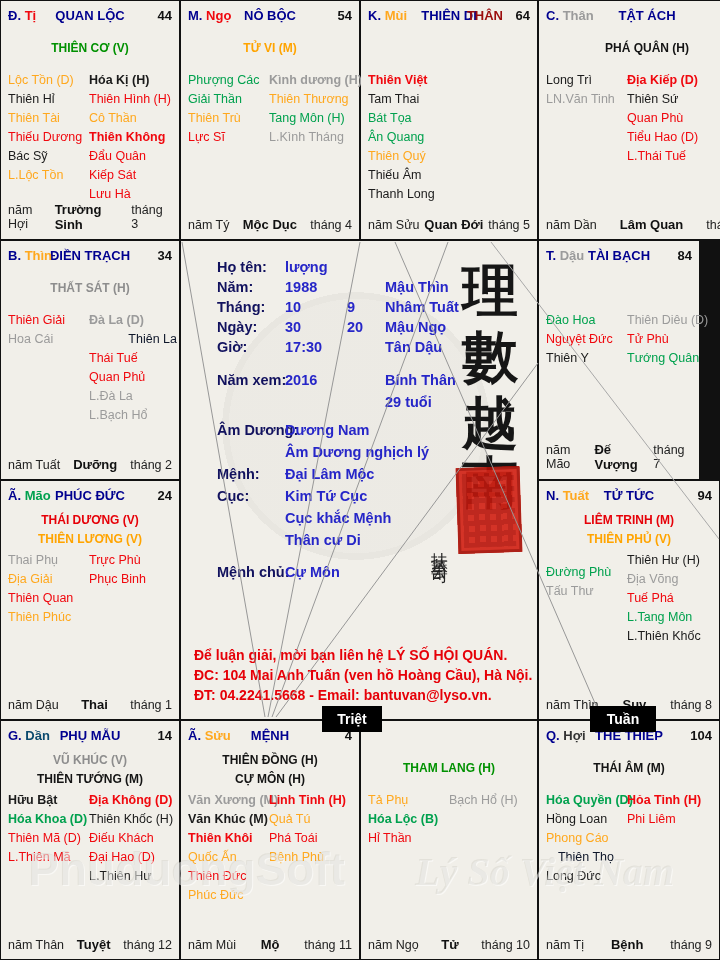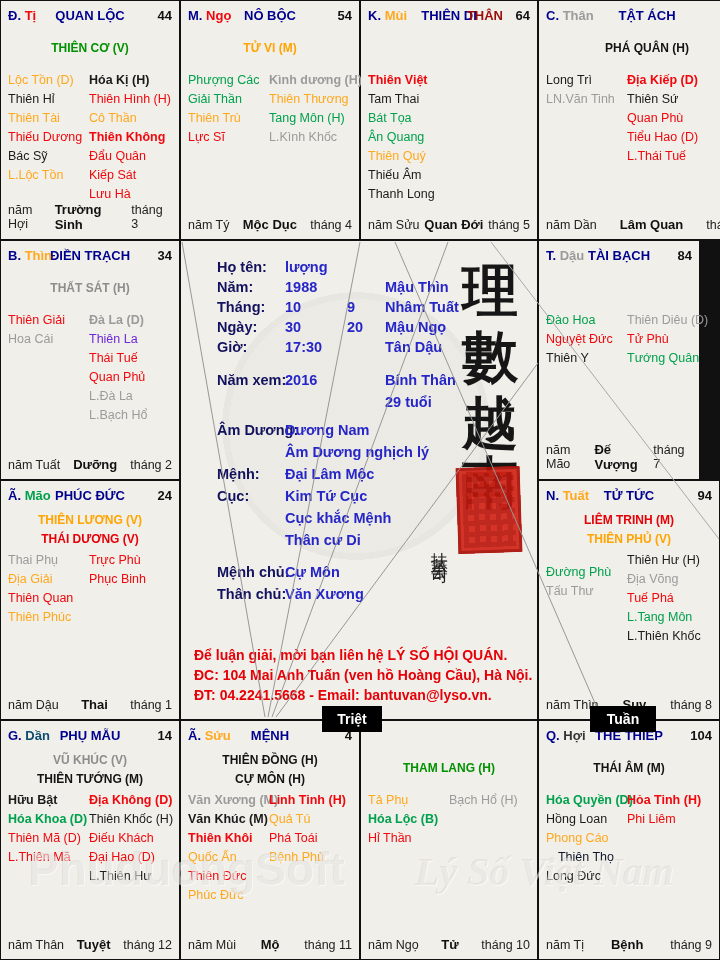--- a/index.html
+++ b/index.html
@@ -97,21 +97,21 @@
         <div class="p-col-l">
           <span class="star" style="color: rgb(0, 161, 78);">Phượng Các</span>
           <span class="star" style="color: rgb(0, 161, 78);">Giải Thần</span>
           <span class="star" style="color: rgb(255, 168, 30);">Thiên Trù</span>
           <span class="star" style="color: rgb(240, 8, 14);">Lực Sĩ</span>
         </div>
         <div class="p-col-r">
           <span class="star" style="color: rgb(155, 155, 155); font-weight: bold;">Kình dương (H)</span>
           <span class="star" style="color: rgb(255, 168, 30);">Thiên Thương</span>
           <span class="star" style="color: rgb(0, 161, 78);">Tang Môn (H)</span>
-          <span class="star" style="color: rgb(155, 155, 155);">L.Kình Khốc</span>
+          <span class="star" style="color: rgb(155, 155, 155);">L.Kình Tháng</span>
         </div>
       </div>
       <div class="p-foot">
         <span>năm Tý</span>
         <span class="p-stage">Mộc Dục</span>
         <span>tháng 4</span>
       </div>
     </div>
   <div class="cell palace" style="left:361px;top:1px;width:176px;height:238px;">
       <div class="p-head">
@@ -174,21 +174,21 @@
       <div class="p-main" style="top: 38px;">
         <div style="color: rgb(141, 141, 141); font-weight: bold;">THẤT SÁT (H)</div>
       </div>
       <div class="p-stars">
         <div class="p-col-l">
           <span class="star" style="color: rgb(240, 8, 14);">Thiên Giải</span>
           <span class="star" style="color: rgb(155, 155, 155);">Hoa Cái</span>
         </div>
         <div class="p-col-r">
           <span class="star" style="color: rgb(155, 155, 155); font-weight: bold;">Đà La (D)</span>
-          <span class="star" style="color: #6d28d9;">Thiên La</span>
+          <span class="star" style="color: #0f172a; text-align: right;">Thiên La</span>
           <span class="star" style="color: rgb(240, 8, 14);">Thái Tuế</span>
           <span class="star" style="color: rgb(240, 8, 14);">Quan Phủ</span>
           <span class="star" style="color: rgb(155, 155, 155);">L.Đà La</span>
           <span class="star" style="color: rgb(155, 155, 155);">L.Bạch Hổ</span>
         </div>
       </div>
       <div class="p-foot">
         <span>năm Tuất</span>
         <span class="p-stage">Dưỡng</span>
         <span>tháng 2</span>
@@ -218,22 +218,22 @@
         <span>tháng 7</span>
       </div>
     </div>
   <div class="cell palace" style="left:1px;top:481px;width:178px;height:238px;">
       <div class="p-head">
         <span class="p-branch"><span class="p-pre">Ã. </span><span style="color: rgb(0, 161, 78);">Mão</span></span>
         <span class="p-name">PHÚC ĐỨC</span>
         <span class="p-num">24</span>
       </div>
       <div class="p-main" style="top: 30px;">
+        <div style="color: rgb(230, 0, 8); font-weight: bold;">THÁI DƯƠNG (V)</div>
         <div style="color: rgb(255, 164, 0); font-weight: bold;">THIÊN LƯƠNG (V)</div>
-        <div style="color: rgb(230, 0, 8); font-weight: bold;">THÁI DƯƠNG (V)</div>
       </div>
       <div class="p-stars">
         <div class="p-col-l">
           <span class="star" style="color: rgb(155, 155, 155);">Thai Phụ</span>
           <span class="star" style="color: rgb(255, 168, 30);">Địa Giải</span>
           <span class="star" style="color: rgb(240, 8, 14);">Thiên Quan</span>
           <span class="star" style="color: rgb(255, 168, 30);">Thiên Phúc</span>
         </div>
         <div class="p-col-r">
           <span class="star" style="color: rgb(240, 8, 14);">Trực Phù</span>
@@ -441,24 +441,20 @@
     </div>
     <div class="crow" style="top:269px">
       <span class="cv">Cục khắc Mệnh</span>
     </div>
     <div class="crow" style="top:291px">
       <span class="cv">Thân cư Di</span>
     </div>
     <div class="crow" style="top:323px">
       <span class="cl">Mệnh chủ:</span>
       <span class="cv">Cự Môn</span>
-    </div>
-    <div class="crow" style="top:345px">
-      <span class="cl">Thân chủ:</span>
-      <span class="cv">Văn Xương</span>
     </div>
 
     <div class="contact">
       <div>Để luận giải, mời bạn liên hệ LÝ SỐ HỘI QUÁN.</div>
       <div>ĐC: 104 Mai Anh Tuấn (ven hồ Hoàng Cầu), Hà Nội.</div>
       <div>ĐT: 04.2241.5668 - Email: bantuvan@lyso.vn.</div>
     </div>
 
     <div class="cchar" style="top:18px">理</div>
     <div class="cchar" style="top:84px">數</div>

